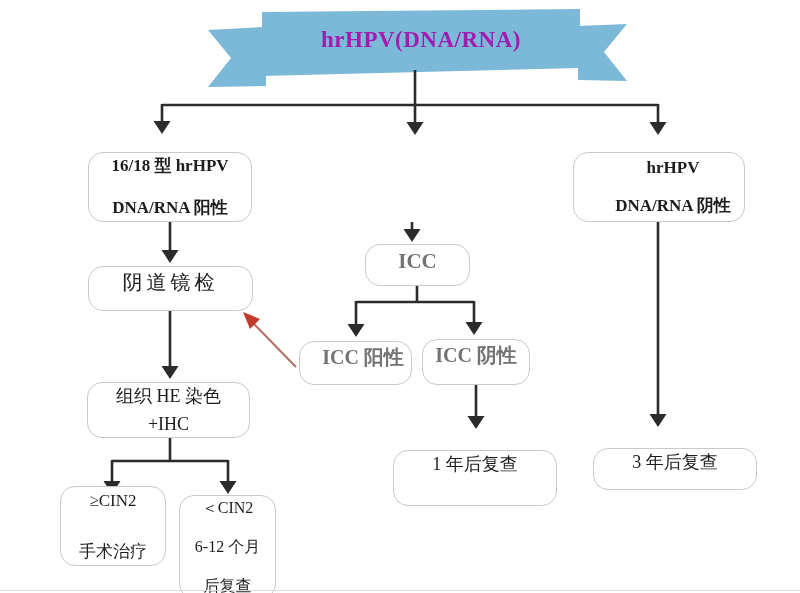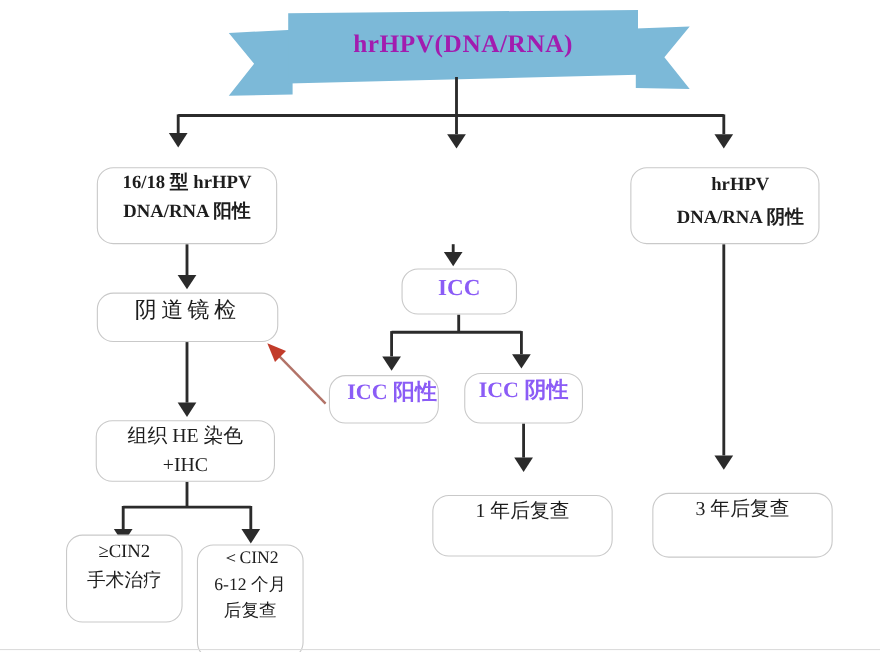--- a/index.html
+++ b/index.html
@@ -3,45 +3,45 @@
 <meta charset="utf-8">
 <style>
   html,body{margin:0;padding:0;background:#fff;}
   #stage{
     position:relative;width:800px;height:593px;background:#ffffff;overflow:hidden;
     font-family:"Liberation Serif","DejaVu Serif",serif;color:#1d1d1d;
   }
   #connector-layer{position:absolute;left:0;top:0;width:800px;height:593px;}
   .node{
     position:absolute;background:#ffffff;border:1.6px solid #c9c9c9;border-radius:15px;
-    display:flex;flex-direction:column;align-items:center;justify-content:flex-start;
+    display:flex;flex-direction:column;align-items:center;justify-content:space-between;
     text-align:center;box-sizing:border-box;line-height:1.55;
   }
   .node-line{white-space:pre;}
   .bold{font-weight:bold;}
-  .red{color:#8b5cf6;font-weight:bold;}
+  .red{color:#737373;font-weight:bold;}
   #banner-label{
     position:absolute;left:262px;top:9px;width:318px;height:62px;
     display:flex;align-items:center;justify-content:center;
     color:#a21caf;font-weight:bold;font-size:23px;letter-spacing:.5px;
   }
   
   #node-left-branch   {left:88px; top:152px;width:164px;height:70px;font-size:17px;}
   #node-mid-branch    {left:297px;top:152px;width:228px;height:70px;font-size:17px;line-height:1.5;}
   #node-mid-branch .sub{font-size:15.5px;font-weight:normal;}
   #node-right-branch  {left:573px;top:152px;width:172px;height:70px;font-size:17px;line-height:1.75;padding-left:28px;}
   #node-colposcopy    {left:88px; top:266px;width:165px;height:45px;font-size:20px;letter-spacing:4px;}
   #node-histology     {left:87px; top:382px;width:163px;height:56px;font-size:18px;line-height:1.45;}
   #node-cin2-surgery  {left:60px; top:486px;width:106px;height:80px;font-size:17px;line-height:1.6;}
   #node-cin2-followup {left:179px;top:495px;width:97px; height:104px;font-size:16px;line-height:1.5;}
   #node-icc           {left:365px;top:244px;width:105px;height:42px;font-size:21px;}
-  #node-icc-positive  {left:299px;top:341px;width:100px;height:44px;font-size:20px;padding-left:15px;}
+  #node-icc-positive  {left:299px;top:341px;width:113px;height:44px;font-size:20px;padding-left:15px;}
   #node-icc-negative  {left:422px;top:339px;width:108px;height:46px;font-size:20px;}
   #node-review-1yr    {left:393px;top:450px;width:164px;height:56px;font-size:18px;}
-  #node-review-3yr    {left:593px;top:448px;width:164px;height:59px;font-size:18px;}
+  #node-review-3yr    {left:593px;top:448px;width:164px;height:42px;font-size:18px;}
   #page-bottom-edge{position:absolute;left:0;top:590px;width:800px;height:1px;background:#dcdcdc;}
 </style>
 </head>
 <body>
 
 <div id="stage">
 
   <svg id="connector-layer" viewBox="0 0 800 593" xmlns="http://www.w3.org/2000/svg">
 
     <g>

